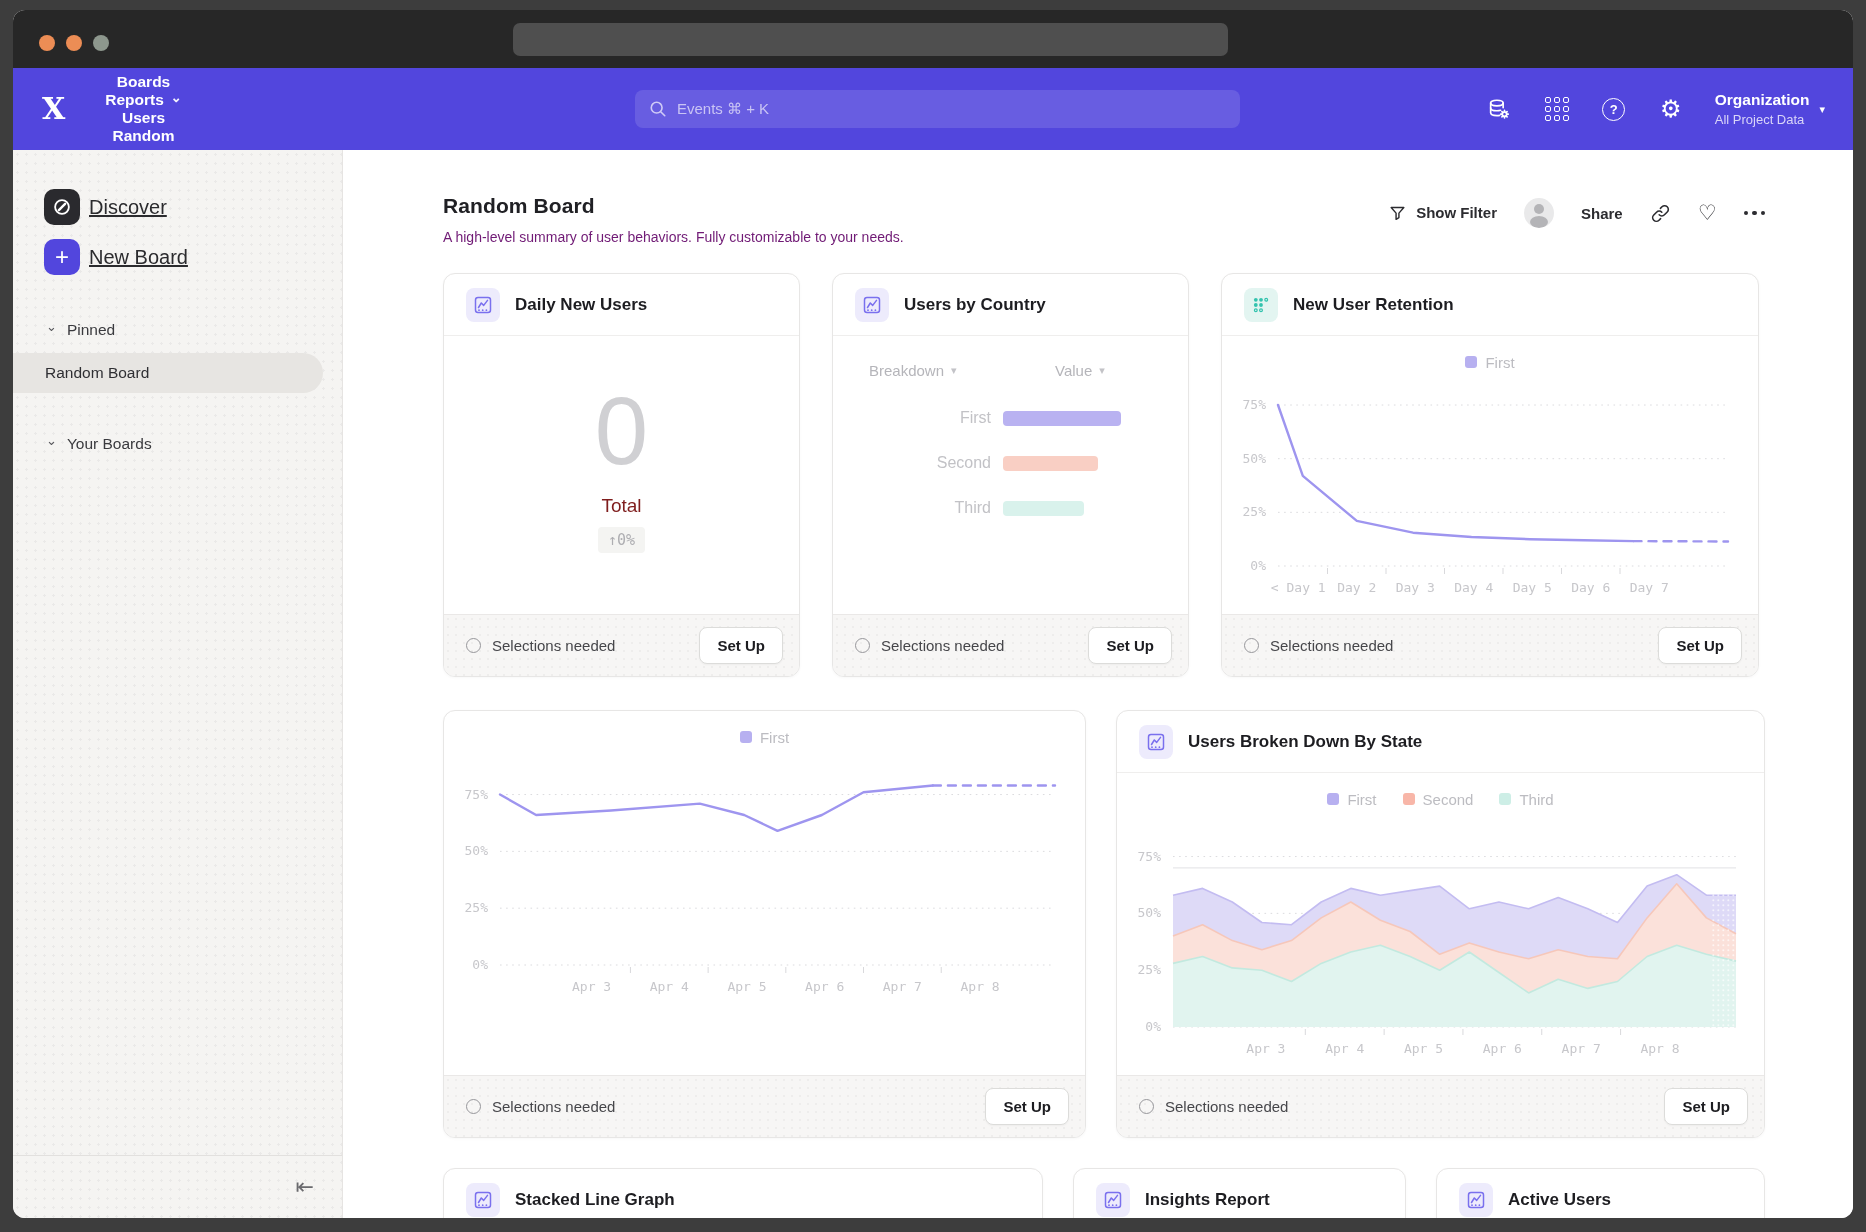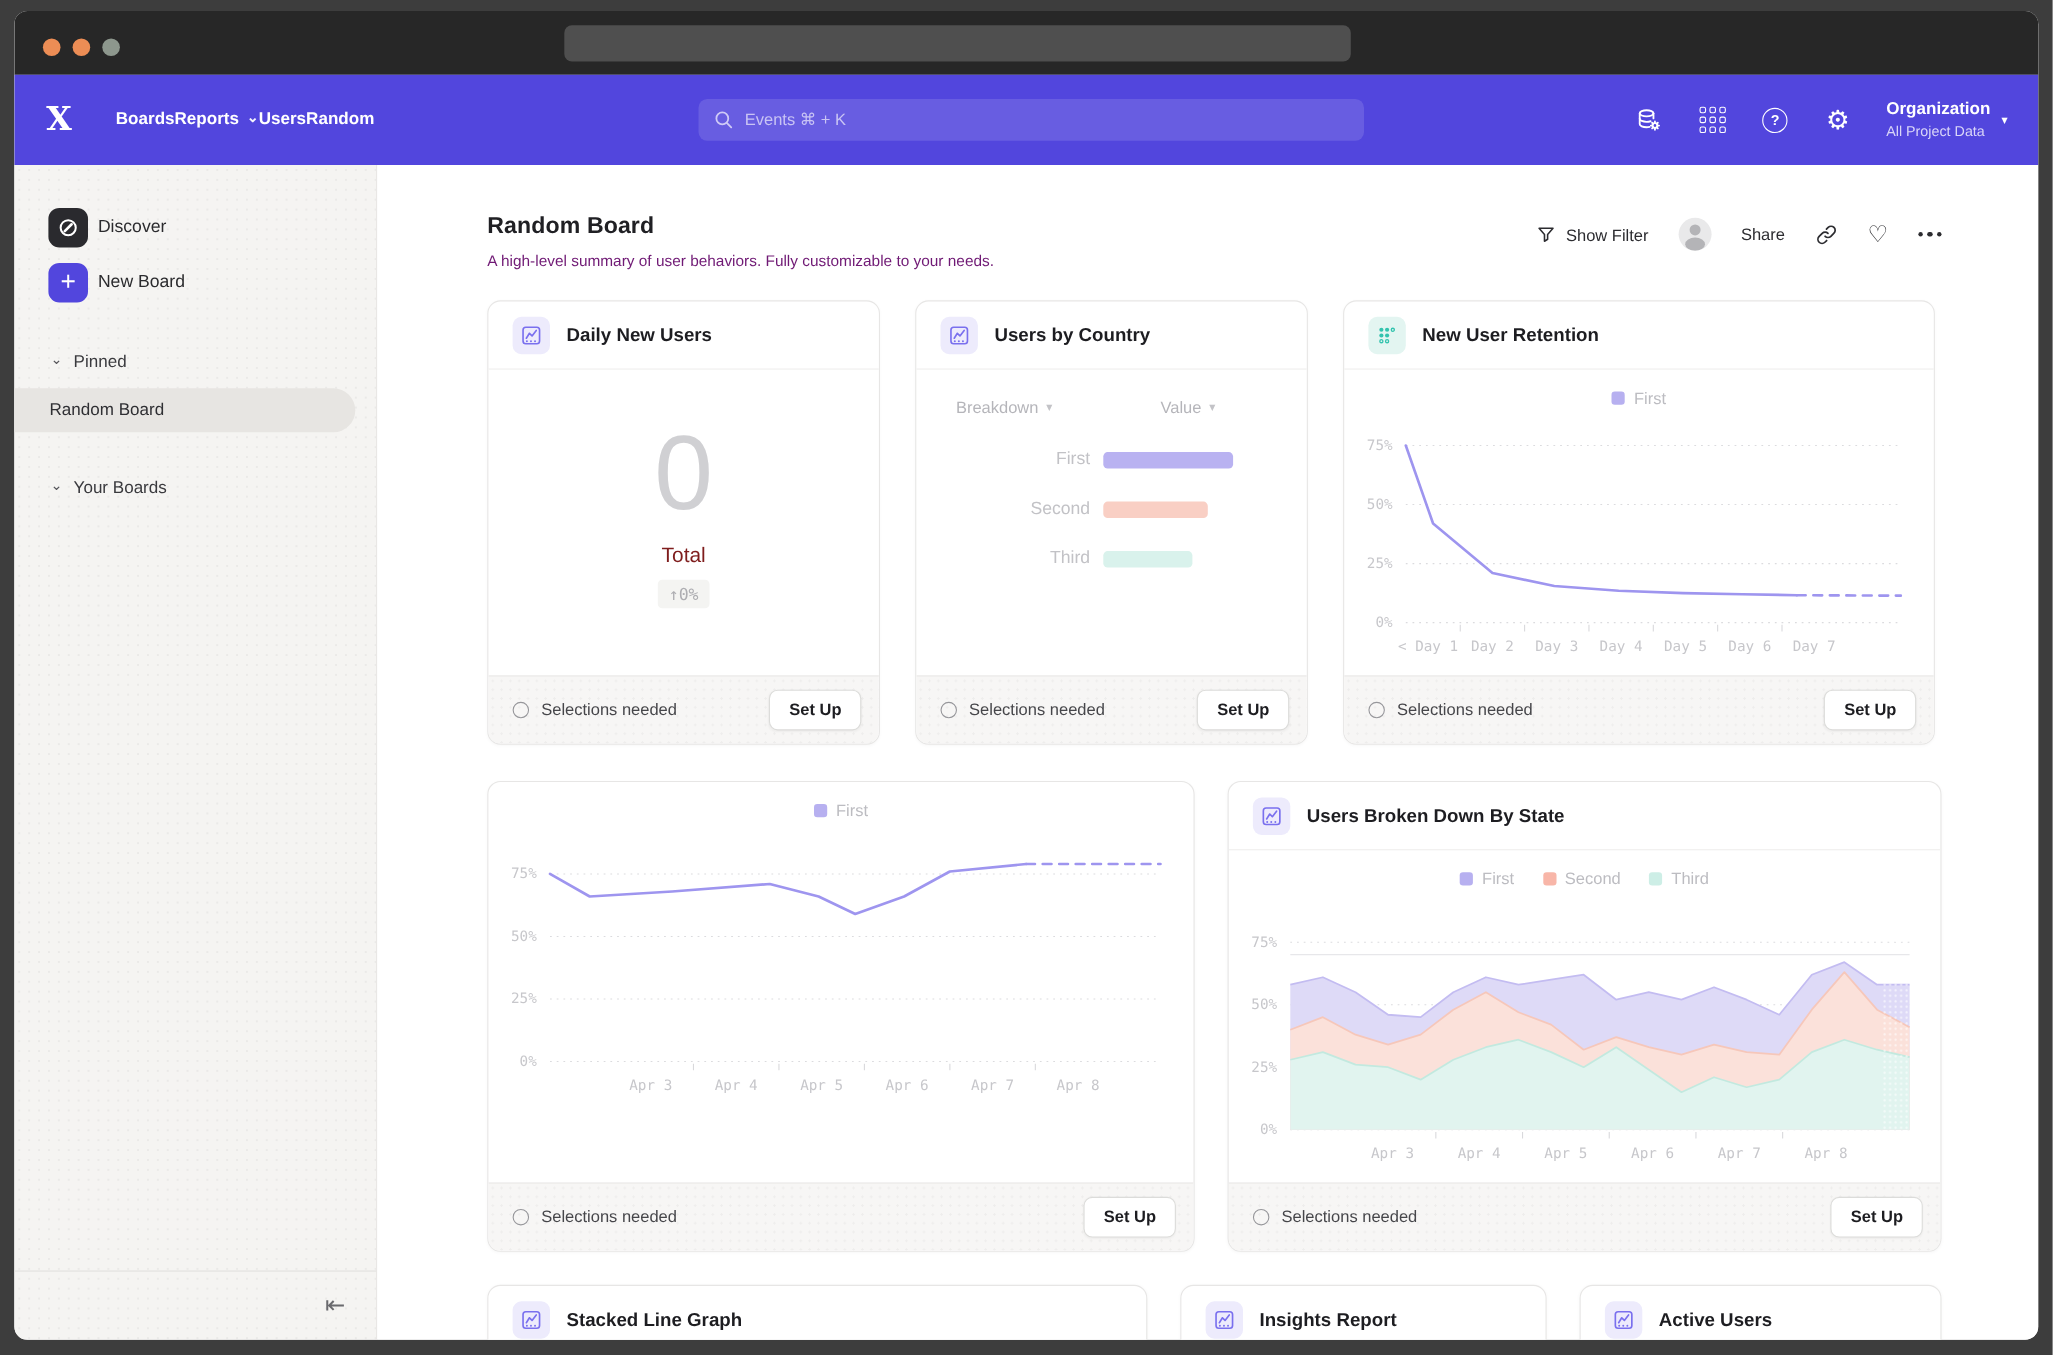--- a/index.html
+++ b/index.html
@@ -11,21 +11,21 @@
 
   
   .chrome { height:58px; background:#272727; position:relative; flex:none; }
   .lights { position:absolute; left:26px; top:25px; display:flex; gap:11px; }
   .light { width:16px; height:16px; border-radius:50%; }
   .url-bar { position:absolute; left:500px; top:13px; width:715px; height:33px; background:#4f4f4f; border-radius:7px; }
 
   
   .navbar { height:82px; background:#5246DD; flex:none; display:flex; align-items:center; padding:0 28px 0 29px; position:relative; color:#fff; }
   .logo { font-family:"DejaVu Serif", serif; font-weight:bold; font-size:30px; color:#fff; margin-right:40px; line-height:1; }
-  .nav-items { display:flex; align-items:flex-start; }
+  .nav-items { display:flex; align-items:center;flex-direction:column; }
   .nav-item { font-size:15.5px; font-weight:600; color:#fff; cursor:pointer; display:flex; align-items:center; gap:7px; }
   .nav-chevron { font-size:13px; opacity:.95; line-height:0.6; position:relative; top:-2px; }
   .search { position:absolute; left:622px; top:22px; width:605px; height:38px; background:rgba(255,255,255,0.13); border-radius:8px; display:flex; align-items:center; padding:0 14px; gap:10px; }
   .search-text { font-size:15px; color:#c9c4f4; }
   .nav-right { margin-left:auto; display:flex; align-items:center; gap:31px; }
   .nav-icon { width:26px; height:26px; display:flex; align-items:center; justify-content:center; cursor:pointer; }
   .help-circle { width:23px; height:23px; border:1.7px solid #fff; border-radius:50%; display:flex; align-items:center; justify-content:center; font-size:13px; font-weight:bold; color:#fff; }
   .gear-glyph { font-family:"DejaVu Sans", sans-serif; font-size:24px; color:#fff; line-height:1; }
   .apps-grid { display:grid; grid-template-columns:repeat(3,6px); grid-template-rows:repeat(3,6px); gap:3px; }
   .apps-grid span { width:6px; height:6px; border:1.4px solid #fff; border-radius:2px; }
@@ -37,36 +37,36 @@
   
   .content { flex:1; display:flex; min-height:0; }
 
   
   .sidebar { width:330px; flex:none; background:#f5f4f2; border-right:1px solid #e6e4e2; position:relative; padding-top:35px;
              background-image:radial-gradient(circle, rgba(0,0,0,0.045) 1px, transparent 1.2px); background-size:9px 9px; }
   .side-row { display:flex; align-items:center; gap:9px; padding-left:31px; height:44px; cursor:pointer; margin-bottom:6px; }
   .side-icon { width:36px; height:36px; border-radius:10px; display:flex; align-items:center; justify-content:center; flex:none; }
   .side-icon.discover { background:#2a2a2e; }
   .side-icon.newboard { background:#5246DD; color:#fff; font-size:24px; font-weight:400; }
-  .side-label { font-size:16px; color:#2b2b2e; }
+  .side-label { font-size:20px; color:#2b2b2e;text-decoration:underline; }
   .side-section { display:flex; align-items:center; gap:10px; padding-left:33px; margin-top:42px; cursor:pointer; }
   .side-section .chev { font-size:13px; color:#55555a; line-height:0.5; position:relative; top:-3px; }
   .side-section .sec-label { font-size:15.5px; color:#3a3a3e; }
   .pill { margin-top:14px; height:40px; width:310px; background:#e7e5e2; border-radius:0 20px 20px 0; display:flex; align-items:center; padding-left:32px; cursor:pointer; }
   .pill-label { font-size:15.5px; color:#2f2f33; }
   .side-footer { position:absolute; left:0; right:0; bottom:0; height:63px; border-top:1px solid #e2e0de; display:flex; align-items:center; justify-content:flex-end; padding-right:28px; }
   .collapse-glyph { font-size:22px; color:#6a6a6e; cursor:pointer; line-height:1; }
 
   
   .main { flex:1; background:#fff; padding:44px 88px 0 100px; position:relative; overflow:hidden; }
   .page-header { display:flex; justify-content:space-between; align-items:flex-start; }
   .page-title { font-size:21px; font-weight:700; color:#202024; letter-spacing:.1px; }
   .page-subtitle { font-size:14px; color:#701a75; margin-top:11px; }
   .header-actions { display:flex; align-items:center; gap:27px; margin-top:4px; }
-  .action { display:flex; align-items:flex-end; gap:9px; cursor:pointer; font-size:15px; color:#2c2c30; font-weight:400; }
+  .action { display:flex; align-items:flex-start; gap:9px; cursor:pointer; font-size:15px; color:#2c2c30; font-weight:700; }
   .avatar { width:30px; height:30px; border-radius:50%; background:#e9e9ea; position:relative; overflow:hidden; cursor:pointer; }
   .avatar .head { position:absolute; left:10px; top:6px; width:10px; height:10px; border-radius:50%; background:#b4b4b7; }
   .avatar .body { position:absolute; left:6px; top:18px; width:18px; height:12px; border-radius:50%; background:#b4b4b7; }
   .heart-glyph { font-family:"DejaVu Sans", sans-serif; font-size:21px; color:#2c2c30; }
   .dots-more { display:flex; gap:4px; }
   .dots-more span { width:4.5px; height:4.5px; border-radius:50%; background:#2c2c30; }
 
   
   .row1 { margin-top:28px; display:grid; grid-template-columns:357px 357px 538px; gap:32px; height:404px; }
   .row2 { margin-top:33px; display:grid; grid-template-columns:643px 649px; gap:30px; height:428px; }

